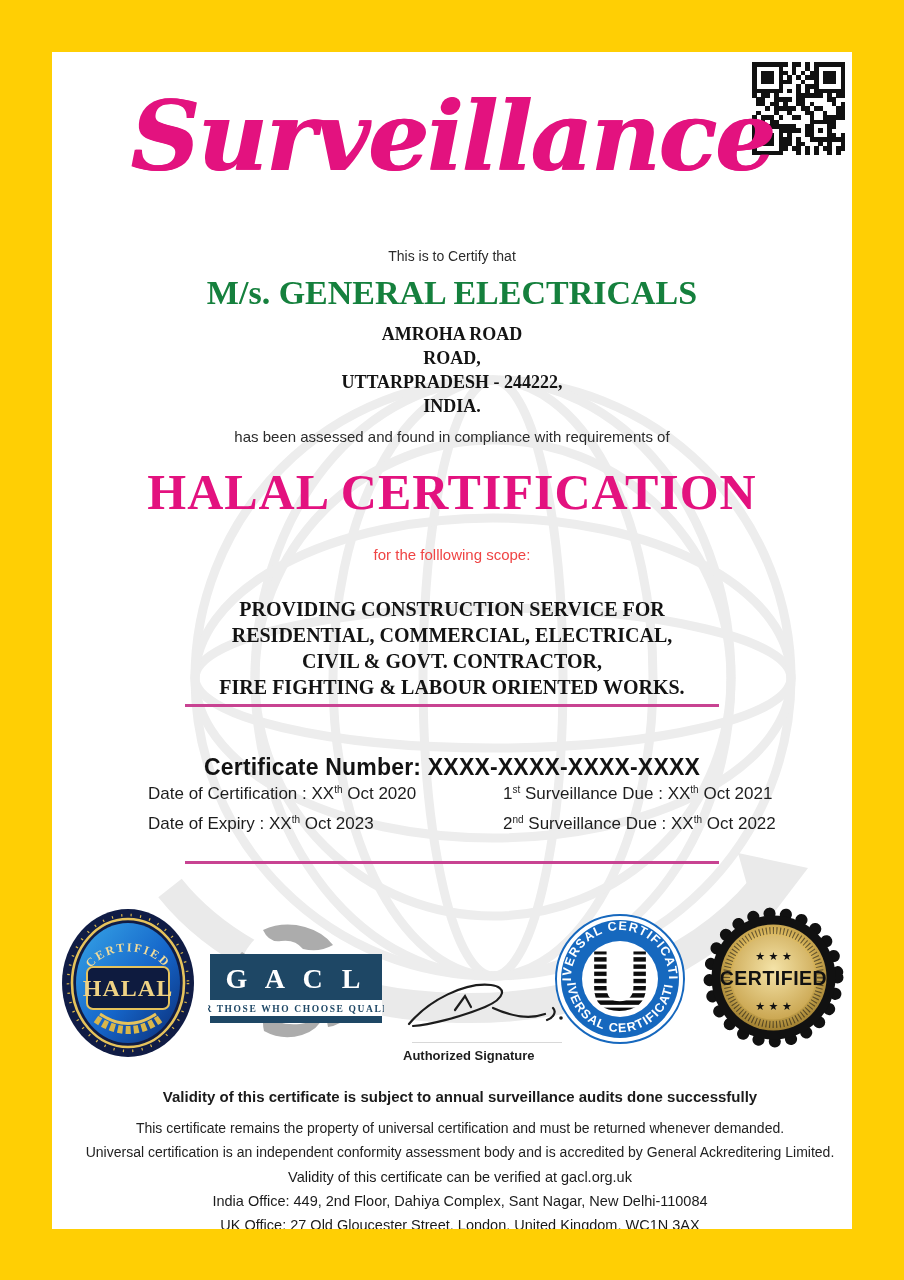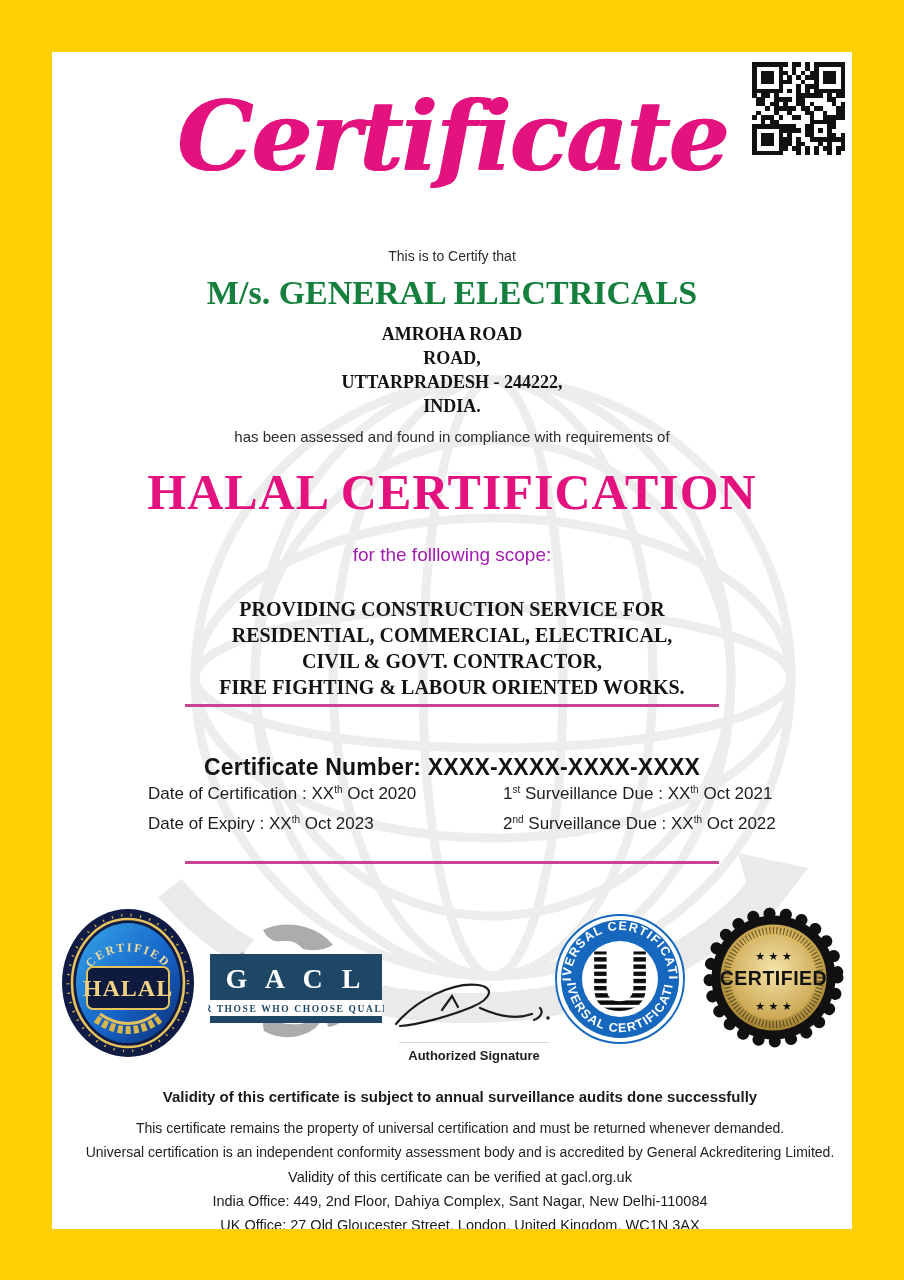--- a/index.html
+++ b/index.html
@@ -13,33 +13,33 @@
   .qr{position:absolute;top:10px;right:7px;width:93px;height:93px;}
   
   .title{top:30px;font-family:"DejaVu Serif",serif;font-style:italic;font-weight:700;
          font-size:96px;line-height:1.15;color:#E3127F;letter-spacing:-2px;
          text-shadow:1.2px 0 0 #E3127F;}
   .intro{top:195px;font-size:14px;line-height:18px;color:#2b2b2b;}
   .company{top:221px;font-family:"Liberation Serif",serif;font-weight:700;font-size:34px;line-height:40px;color:#15803d;}
   .address{top:270px;font-family:"Liberation Serif",serif;font-weight:700;font-size:18px;line-height:24px;color:#131313;}
   .compliance{top:375px;font-size:15px;line-height:20px;color:#2b2b2b;}
   .halal-title{top:412px;font-family:"Liberation Serif",serif;font-weight:700;font-size:50px;line-height:56px;color:#E3127F;letter-spacing:1px;}
-  .scope-intro{top:493px;font-size:19px;line-height:20px;color:#a21caf;}
+  .scope-intro{top:493px;font-size:15px;line-height:20px;color:#ef4444;}
   .scope{top:544px;font-family:"Liberation Serif",serif;font-weight:700;font-size:20px;line-height:26px;color:#131313;}
   .divider{position:absolute;left:133px;width:534px;height:3px;background:#C84392;}
   .div1{top:652px;} .div2{top:809px;}
   .certnum{top:689px;font-weight:700;font-size:23px;line-height:28px;color:#131313;letter-spacing:.2px;margin-top:12px;}
   .dates{position:absolute;top:727px;left:96px;width:664px;display:flex;font-size:17px;line-height:30px;color:#1d1d1d;text-align:left;}
   .dates .col-l{width:355px;} .dates .col-r{flex:1;}
   sup.sp{font-size:10px;vertical-align:6px;line-height:0;}
   
   .badge{position:absolute;}
   .halal-badge{left:8px;top:855px;width:136px;height:153px;}
   .gacl-badge{left:156px;top:864px;width:176px;height:133px;}
-  .signature{left:338px;top:922px;width:168px;text-align:center;}
+  .signature{left:351px;top:922px;width:168px;}
   .signature .sigline{margin:4px auto 5px auto;width:150px;border-top:1px solid #d8d8d8;}
   .signature .siglabel{font-weight:700;font-size:13px;color:#1d1d1d;}
   .u-badge{left:503px;top:857px;width:130px;height:140px;}
   .cert-seal{left:650px;top:852px;width:143px;height:147px;}
   
   .footer{position:absolute;top:1036px;left:16px;right:0;text-align:center;color:#1b1b1b;}
   .footer .f-bold{font-weight:700;font-size:15px;line-height:18px;margin-bottom:14px;}
   .footer .f-reg{font-size:14px;line-height:17px;margin-bottom:7px;color:#222;}
   .footer .f-reg2{font-size:14px;line-height:17px;margin-bottom:8px;color:#222;}
   .footer .f-sb{font-weight:400;font-size:14.5px;line-height:17px;margin-bottom:7px;}
@@ -313,21 +313,21 @@
           <rect x="5" y="20" width="1.03" height="1.03"></rect>
           <rect x="6" y="20" width="1.03" height="1.03"></rect>
           <rect x="10" y="20" width="1.03" height="1.03"></rect>
           <rect x="12" y="20" width="1.03" height="1.03"></rect>
           <rect x="14" y="20" width="1.03" height="1.03"></rect>
           <rect x="17" y="20" width="1.03" height="1.03"></rect>
           <rect x="19" y="20" width="1.03" height="1.03"></rect>
         </g>
     </svg>
 
-    <div class="abs title">Certificate</div>
+    <div class="abs title">Surveillance</div>
 
     <div class="abs intro">This is to Certify that</div>
     <div class="abs company">M/s. GENERAL ELECTRICALS</div>
 
     <div class="abs address">
       <div>AMROHA ROAD</div>
       <div>ROAD,</div>
       <div>UTTARPRADESH - 244222,</div>
       <div>INDIA.</div>
     </div>

